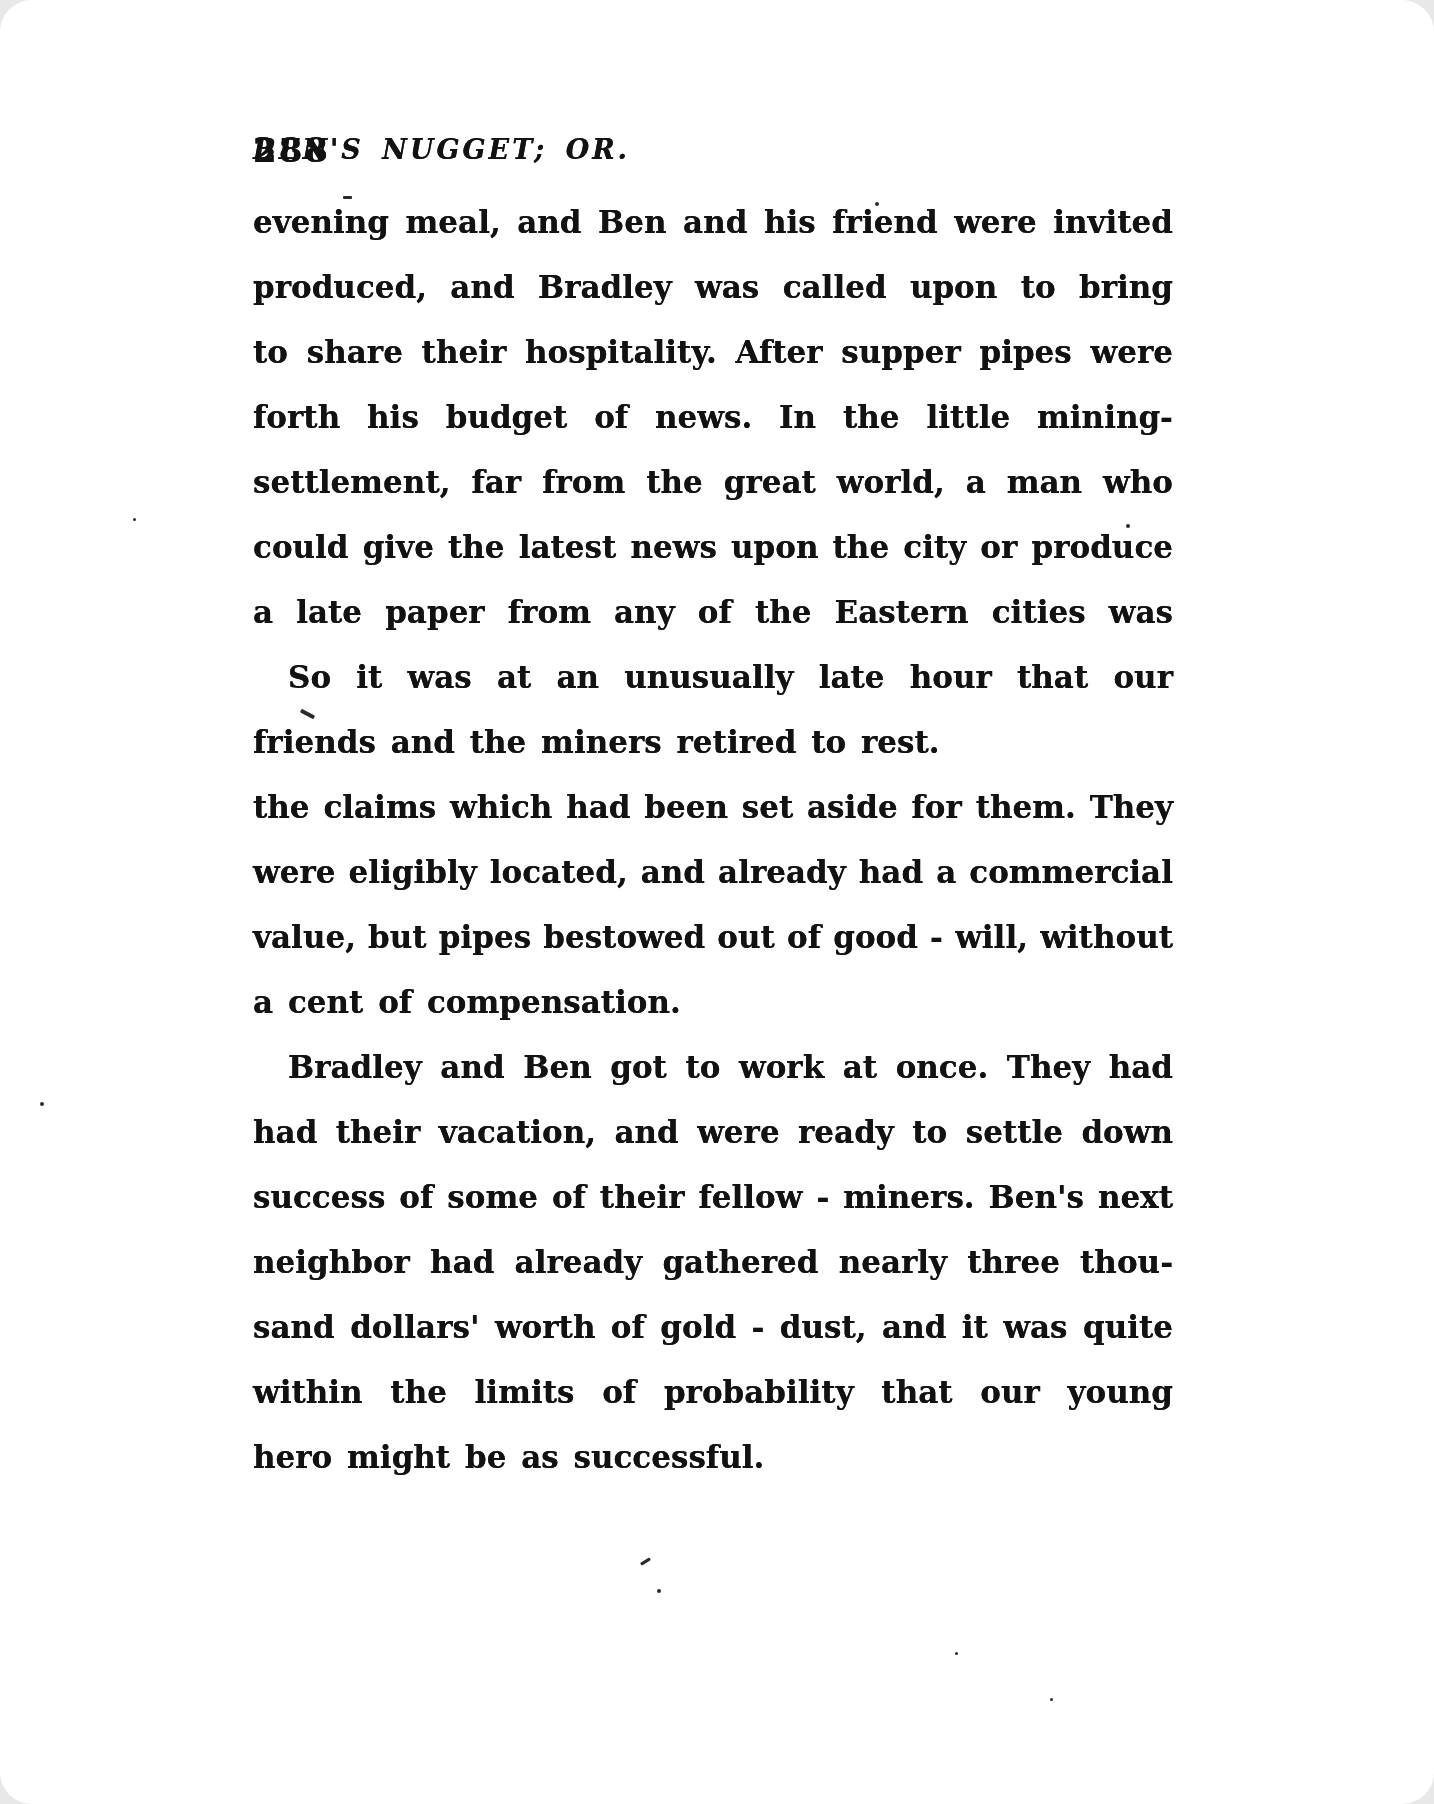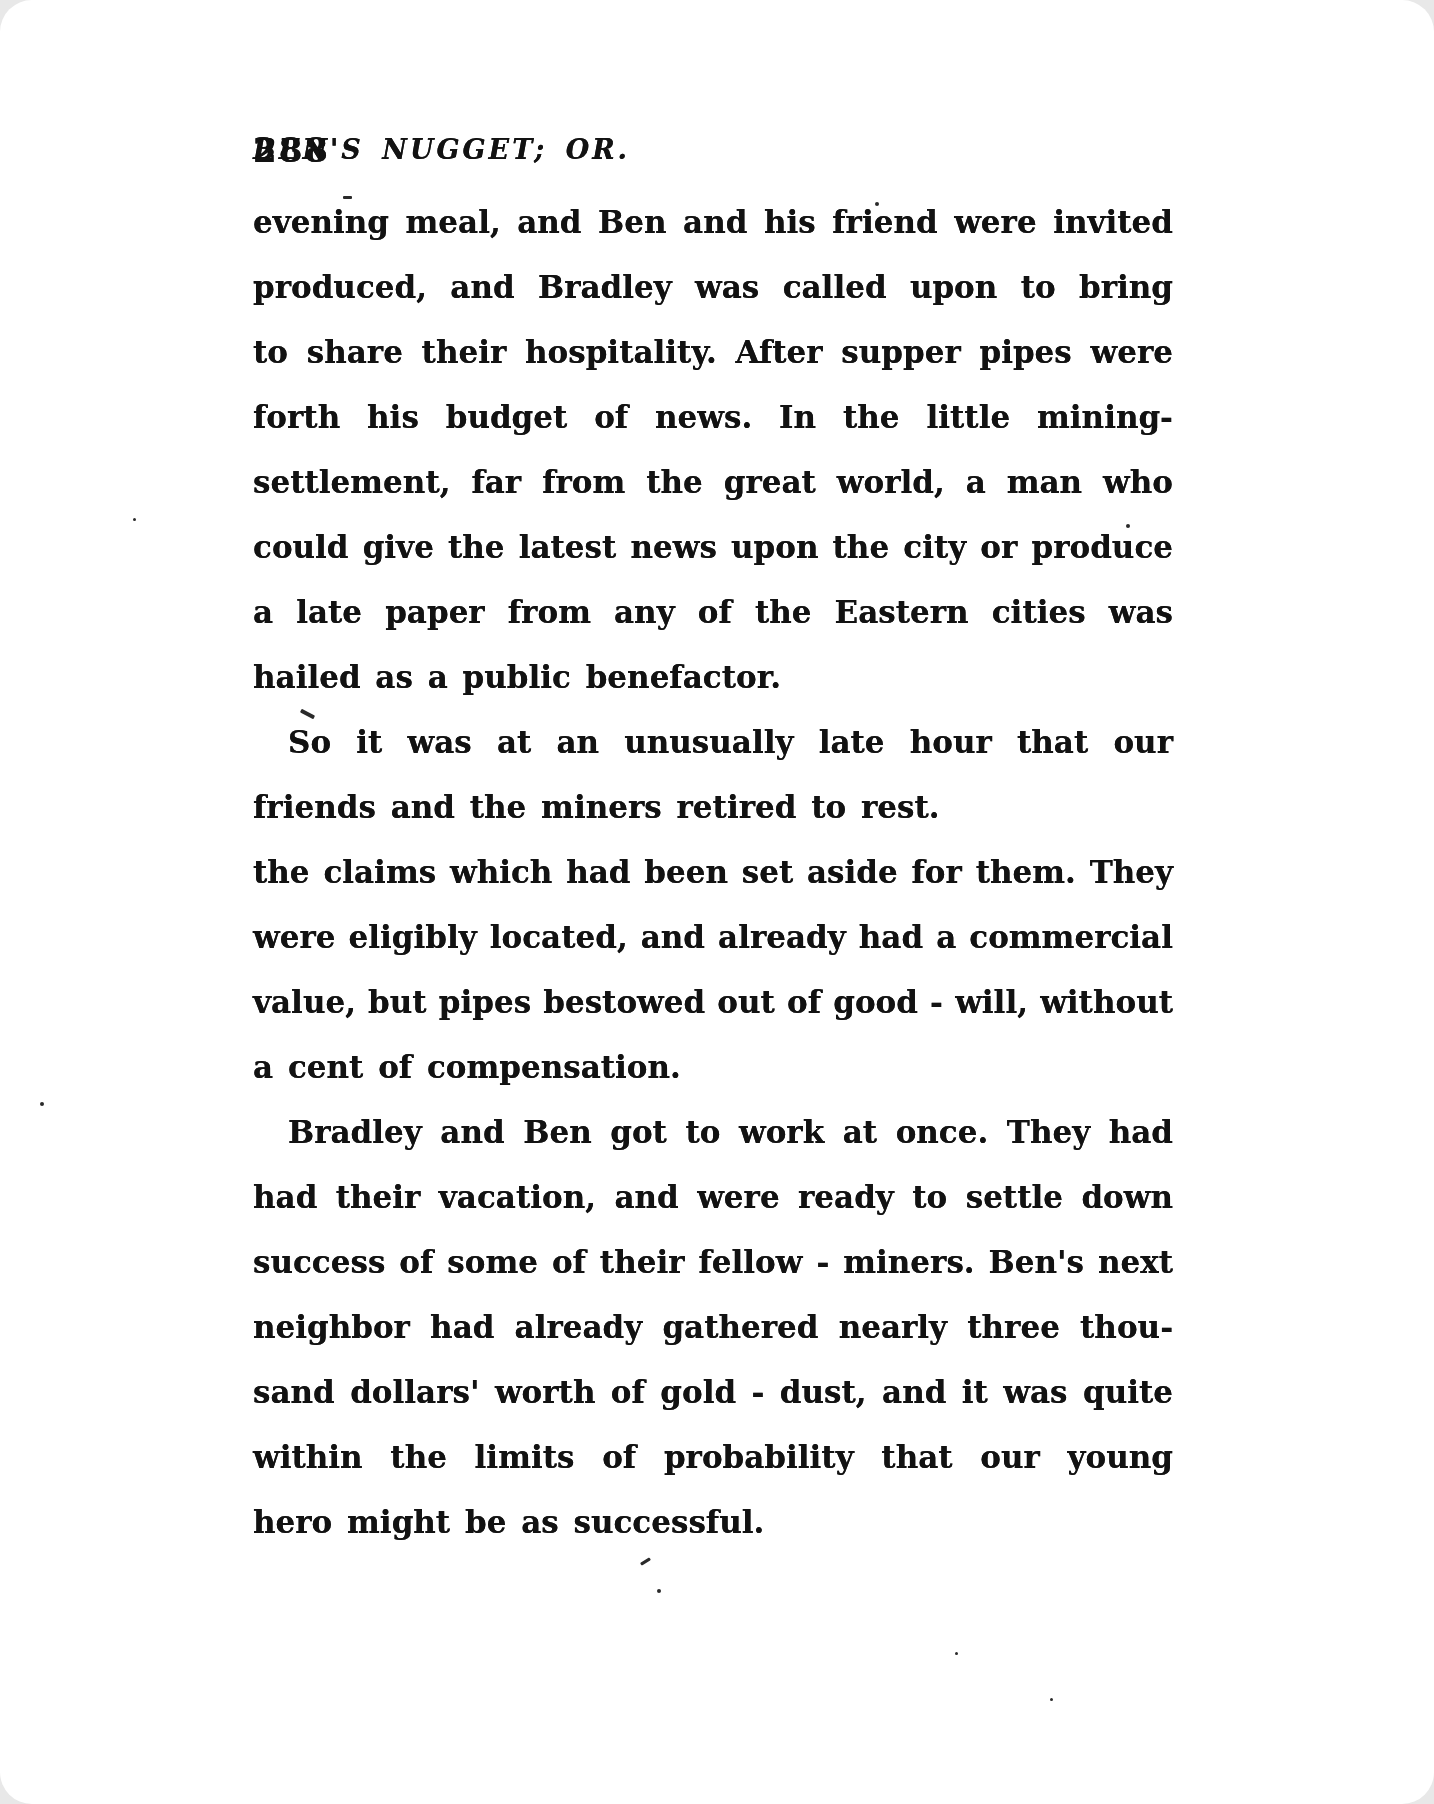--- a/index.html
+++ b/index.html
@@ -68,21 +68,20 @@
   </div>
 
   <div class="textblock" id="textblock">
       <div class="line">evening meal, and Ben and his friend were invited</div>
       <div class="line">produced, and Bradley was called upon to bring</div>
       <div class="line">to share their hospitality.  After supper pipes were</div>
       <div class="line">forth his budget of news.  In the little mining-</div>
       <div class="line">settlement, far from the great world, a man who</div>
       <div class="line">could give the latest news upon the city or produce</div>
       <div class="line">a late paper from any of the Eastern cities was</div>
-      <div class="line para-end">hailed as a public benefactor.</div>
       <div class="line indent">So it was at an unusually late hour that our</div>
       <div class="line para-end">friends and the miners retired to rest.</div>
       <div class="line">the claims which had been set aside for them.  They</div>
       <div class="line">were eligibly located, and already had a commercial</div>
       <div class="line">value, but pipes bestowed out of good - will, without</div>
       <div class="line para-end">a cent of compensation.</div>
       <div class="line indent">Bradley and Ben got to work at once.  They had</div>
       <div class="line">had their vacation, and were ready to settle down</div>
       <div class="line">success of some of their fellow - miners.  Ben's next</div>
       <div class="line">neighbor had already gathered nearly three thou-</div>

